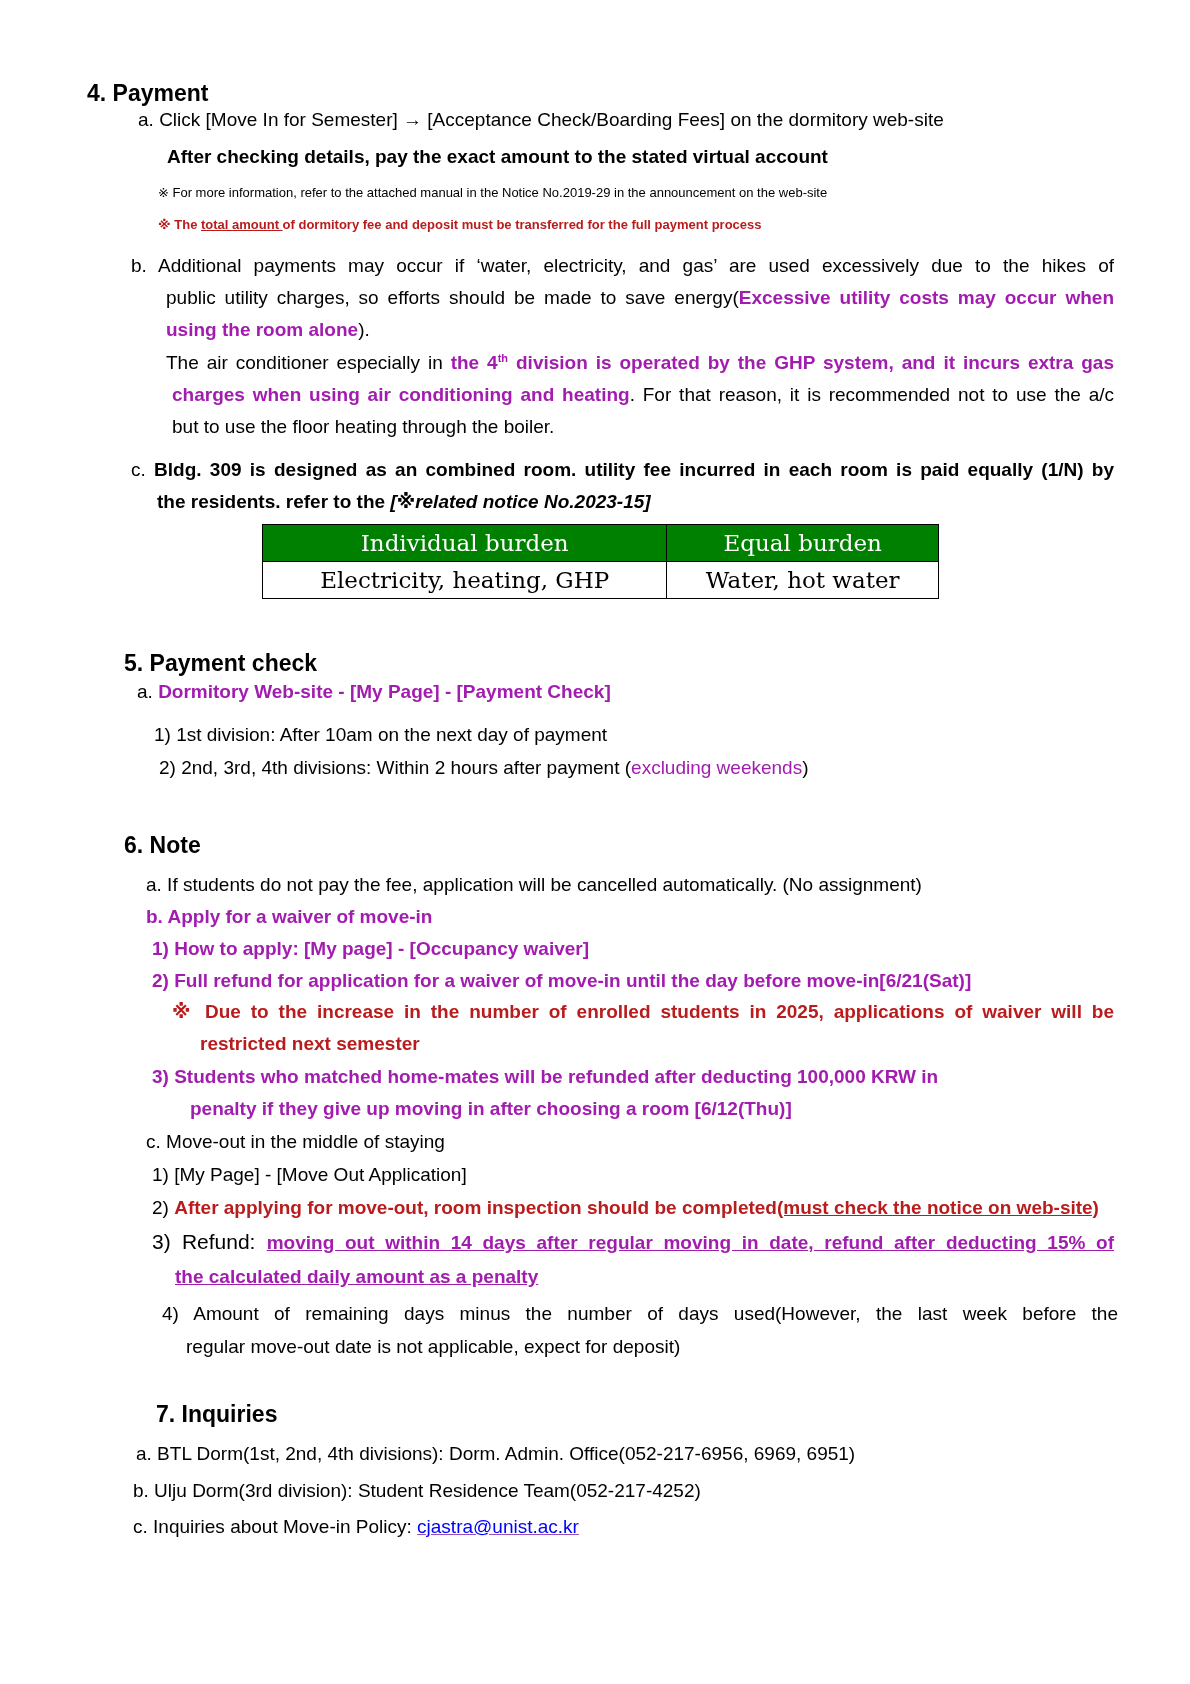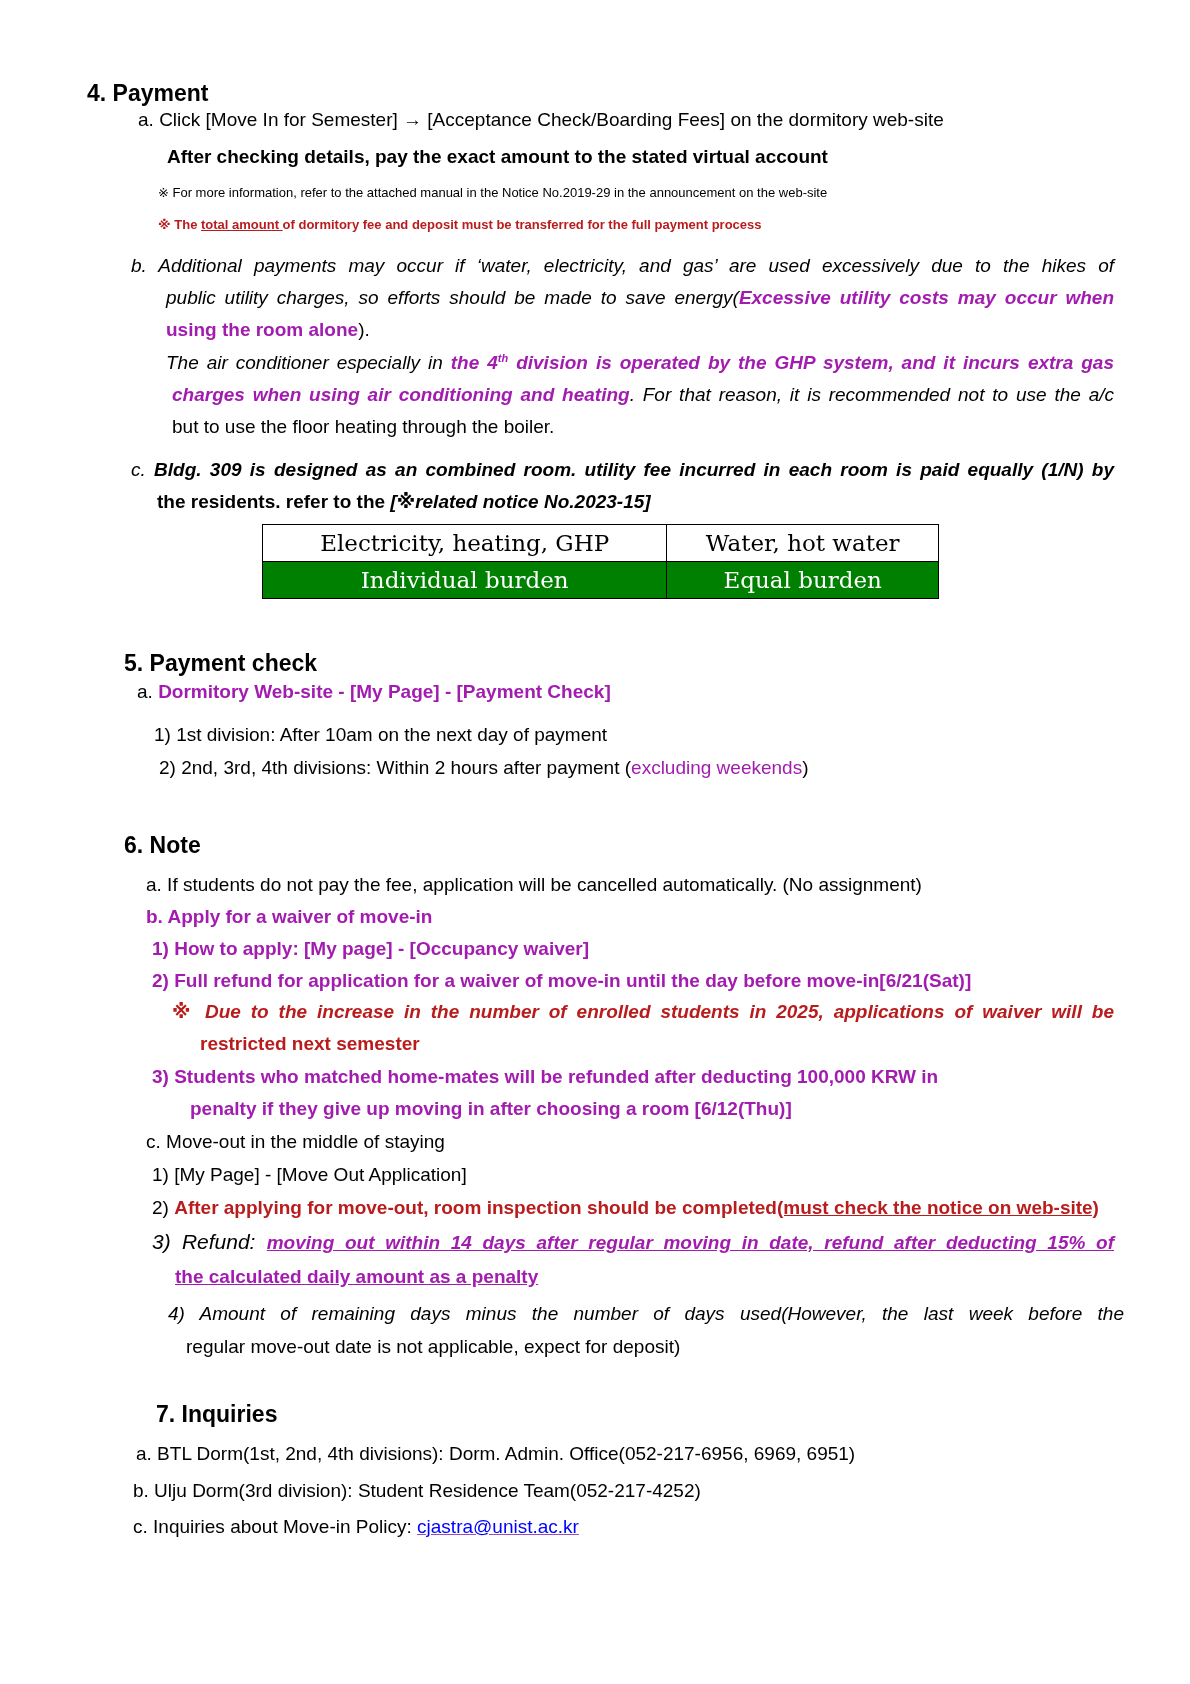--- a/index.html
+++ b/index.html
@@ -1,19 +1,19 @@
 <!DOCTYPE html>
 <html><head>
 <meta charset="utf-8">
 <style>
   html, body { margin: 0; padding: 0; background: #ffffff; }
   body { width: 1190px; height: 1684px; position: relative; overflow: hidden;
          font-family: "Liberation Sans", "DejaVu Sans", sans-serif; color: #000; }
   .ln { position: absolute; white-space: nowrap; font-size: 19px; line-height: 24px; }
-  .just { white-space: normal; text-align: justify; text-align-last: justify; font-style: italic; }
+  .just { white-space: normal; text-align: justify; text-align-last: justify; }
   .h { font-weight: bold; font-size: 23px; line-height: 28px; }
   .b { font-weight: bold; }
   .red { color: #a21caf; }
   .blue { color: #b91c1c; }
   .u { text-decoration: underline; }
   .i { font-style: italic; }
   .sm { font-size: 13px; }
   sup { font-size: 11px; line-height: 0; }
   .link { color: #0000ff; text-decoration: underline; text-decoration-color: #9a4fb4; }
   table.burden { position: absolute; left: 262px; top: 524px; width: 677px;
@@ -54,26 +54,26 @@
 <div class="ln b just" style="left:131px;top:458px;width:983px;">
   <span style="font-weight:normal">c.</span> <span>Bldg. 309 is designed as an combined room. utility fee incurred in each room is paid equally (1/N) by</span>
 </div>
 <div class="ln b" style="left:157px;top:490px;">
   <span>the residents. refer to the </span><span class="i">[※related notice No.2023-15]</span>
 </div>
 
 <table class="burden">
   <tbody>
       <tr>
+    <th>Individual burden</th>
+    <th>Equal burden</th>
+  </tr>
+  <tr>
     <td>Electricity, heating, GHP</td>
     <td>Water, hot water</td>
-  </tr>
-  <tr>
-    <th>Individual burden</th>
-    <th>Equal burden</th>
   </tr>
 </tbody>
   </table>
 
 <div class="ln h" style="left:124px;top:649px;">5.  Payment  check</div>
 <div class="ln" style="left:137px;top:680px;">
   <span>a.</span> <span class="red b">Dormitory Web-site - [My Page] - [Payment Check]</span>
 </div>
 <div class="ln" style="left:154px;top:723px;">1) 1st division: After 10am on the next day of payment</div>
 <div class="ln" style="left:159px;top:756px;">
@@ -91,21 +91,21 @@
 <div class="ln red b" style="left:190px;top:1097px;">penalty if they give up moving in after choosing a room [6/12(Thu)]</div>
 <div class="ln" style="left:146px;top:1130px;">c. Move-out in the middle of staying</div>
 <div class="ln" style="left:152px;top:1163px;">1) [My Page] - [Move Out Application]</div>
 <div class="ln" style="left:152px;top:1196px;">
   <span>2) </span><span class="blue b">After applying for move-out, room inspection should be completed</span><span class="blue b u">(must check the notice on web-site)</span>
 </div>
 <div class="ln just" style="left:152px;top:1230px;width:962px;">
   <span style="font-size:21px">3) Refund: </span><span class="red b u">moving out within 14 days after regular moving in date, refund after deducting 15% of</span>
 </div>
 <div class="ln red b u" style="left:175px;top:1265px;">the calculated daily amount as a penalty</div>
-<div class="ln just" style="left:168px;top:1302px;width:956px;">4) Amount of remaining days minus the number of days used(However, the last week before the</div>
+<div class="ln just" style="left:162px;top:1302px;width:956px;">4) Amount of remaining days minus the number of days used(However, the last week before the</div>
 <div class="ln" style="left:186px;top:1335px;">regular move-out date is not applicable, expect for deposit)</div>
 
 <div class="ln h" style="left:124px;top:1400px;margin-left:32px;">7.  Inquiries</div>
 <div class="ln" style="left:136px;top:1442px;">a. BTL Dorm(1st, 2nd, 4th divisions): Dorm. Admin. Office(052-217-6956, 6969, 6951)</div>
 <div class="ln" style="left:133px;top:1479px;">b. Ulju Dorm(3rd division): Student Residence Team(052-217-4252)</div>
 <div class="ln" style="left:133px;top:1515px;">
   <span>c. Inquiries about Move-in Policy: </span><a class="link">cjastra@unist.ac.kr</a>
 </div>
 
 </body></html>

